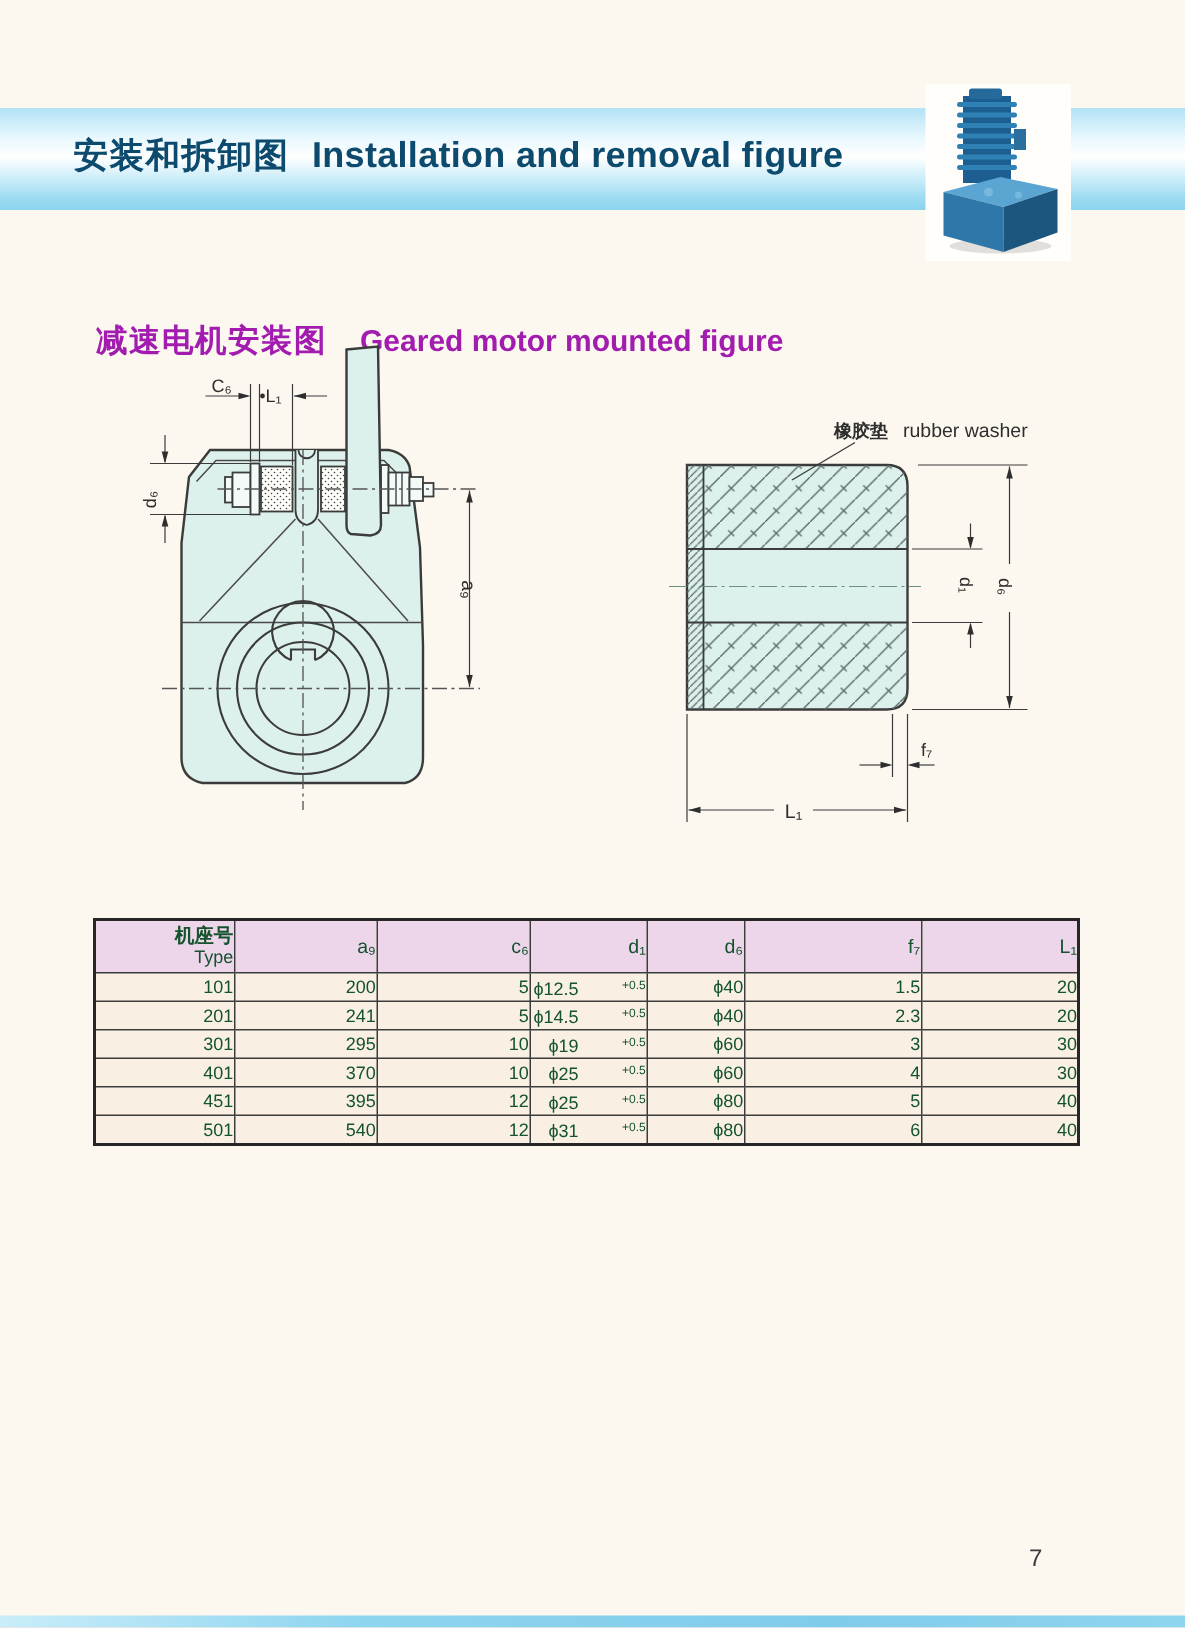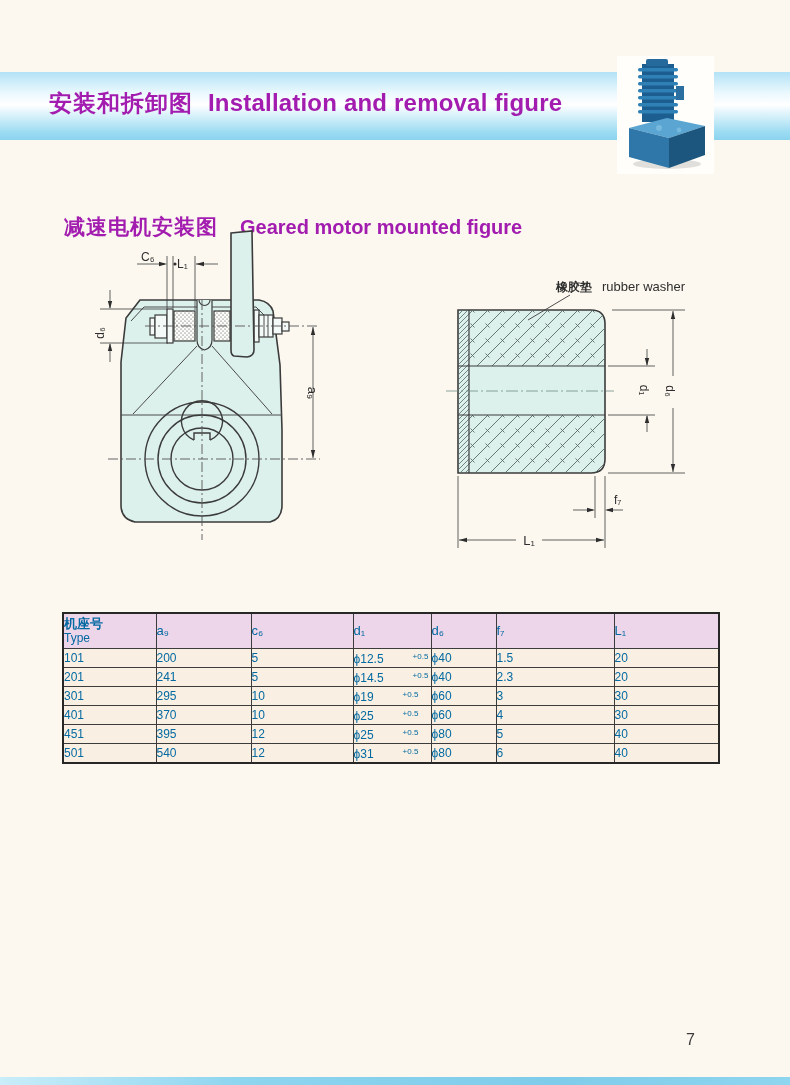--- a/index.html
+++ b/index.html
@@ -2,38 +2,38 @@
 <html><head>
 <meta charset="utf-8">
 <style>
   html,body{margin:0;padding:0;background:#d9d9d9;}
   .page{position:relative;width:790px;height:1085px;background:#fcf8f0;overflow:hidden;
         font-family:"Liberation Sans",sans-serif;margin:0 auto;}
   
   .band{position:absolute;left:0;top:72px;width:790px;height:68px;
         background:linear-gradient(180deg,#b3e2f6 0%,#e9f8fe 30%,#ffffff 48%,#d8f1fa 64%,#9ddcf2 88%,#8bd3ee 100%);}
   .title{position:absolute;left:49px;top:88px;display:flex;gap:15px;align-items:baseline;
-         color:#a21caf;white-space:nowrap;}
+         color:#0c4a6e;white-space:nowrap;}
   .title .zh{font-size:23px;font-weight:bold;letter-spacing:1px;}
   .title .en{font-size:24px;font-weight:bold;letter-spacing:0.2px;}
   .motorbox{position:absolute;left:617px;top:56px;width:97px;height:118px;background:#fffefb;}
   
   .subtitle{position:absolute;left:64px;top:174px;display:flex;gap:22px;align-items:baseline;
             color:#a21caf;white-space:nowrap;margin-top:39px;}
   .subtitle .zh{font-size:21px;font-weight:bold;letter-spacing:1px;}
   .subtitle .en{font-size:20px;font-weight:600;}
   
   .fig{position:absolute;}
   .fig-left{left:60px;top:228px;width:340px;height:334px;}
   .fig-right{left:420px;top:258px;width:300px;height:300px;}
   
   table.spec{position:absolute;left:62px;top:612px;width:656px;border-collapse:collapse;
              table-layout:fixed;border:2px solid #272727;}
-  table.spec th,table.spec td{border:1px solid #3c3c3c;text-align:left;padding:0;
-             color:#0369a1;overflow:hidden;}
+  table.spec th,table.spec td{border:1px solid #3c3c3c;text-align:right;padding:0;
+             color:#14532d;overflow:hidden;}
   table.spec th{background:#edd5ea;font-weight:normal;font-size:13px;height:34px;line-height:1.15;}
   table.spec th .h2{font-size:12px;}
   table.spec td{background:#f9f0e3;font-size:12px;height:16px;line-height:16px;}
   table.spec sup{font-size:8px;vertical-align:4px;letter-spacing:0;padding-left:29px;}
   .zh-head{font-size:13px;font-weight:bold;}
   
   .pagenum{position:absolute;left:686px;top:1031px;font-size:16px;color:#3b3b3b;}
   .footer-bar{position:absolute;left:0;bottom:0;width:790px;height:8px;
         background:linear-gradient(90deg,#c9edf9 0%,#8ed5ef 30%,#7fccea 70%,#8ed5ef 100%);}
   svg text{fill:#2e2e2e;}

